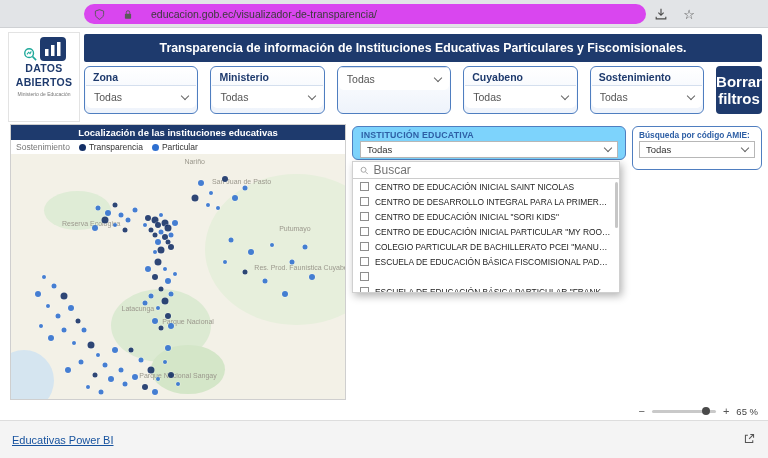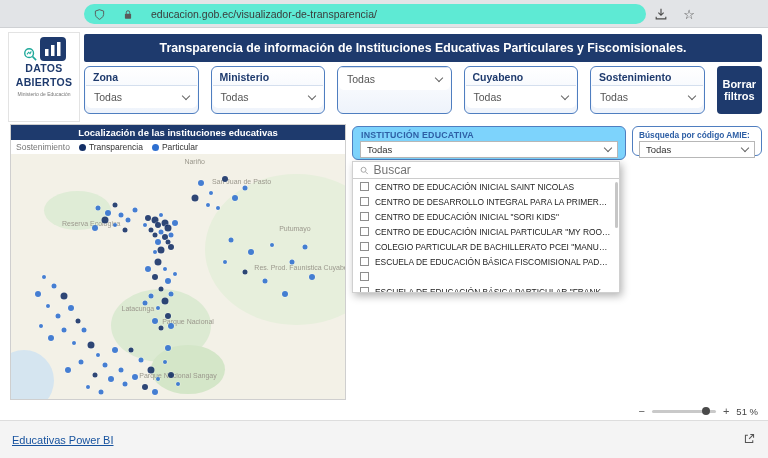--- a/index.html
+++ b/index.html
@@ -1,40 +1,40 @@
 <!DOCTYPE html>
 <html><head>
 <meta charset="utf-8">
 <style>
   * { box-sizing: border-box; margin: 0; padding: 0; }
   body { font-family: "Liberation Sans", sans-serif; background: #fff; }
   .screen { position: relative; width: 768px; height: 458px; background: #fff; overflow: hidden; }
 
   
   .browser-bar { position: absolute; top: 0; left: 0; width: 768px; height: 28px; background: #e2e4e7; border-bottom: 1px solid #cfd1d4; }
-  .url-pill { position: absolute; left: 84px; top: 4px; width: 562px; height: 20px; background: #5eead4; border-radius: 10px; display: flex; align-items: center; gap: 18px; padding: 0 10px; }
+  .url-pill { position: absolute; left: 84px; top: 4px; width: 562px; height: 20px; background: #d946ef; border-radius: 10px; display: flex; align-items: center; gap: 18px; padding: 0 10px; }
   .url-text { font-size: 10.5px; color: #3a3a3a; white-space: nowrap; }
   .bicon { position: absolute; top: 5px; width: 18px; height: 18px; display: flex; align-items: center; justify-content: center; color: #4a4a4a; font-size: 13px; }
 
   
   .page { position: absolute; top: 28px; left: 0; width: 768px; height: 430px; background: #fff; }
 
   .logo { position: absolute; left: 8px; top: 4px; width: 72px; height: 90px; border: 1px solid #e3e3e3; display: flex; flex-direction: column; align-items: center; padding-top: 4px; gap: 2px; background: #fff; }
   .logo-icons { display: flex; align-items: flex-end; gap: 3px; }
   .logo-title { font-size: 10.5px; font-weight: bold; color: #1e3a6d; line-height: 1.1; letter-spacing: .3px; }
   .logo-sub { font-size: 5px; color: #777; margin-top: 1px; }
 
   .title-bar { position: absolute; left: 84px; top: 6px; width: 678px; height: 28px; background: #1e3a6d; color: #fff; display: flex; align-items: center; justify-content: center; font-size: 12.3px; font-weight: bold; border-radius: 2px; }
 
   .filters-row { position: absolute; left: 84px; top: 38px; width: 678px; height: 48px; display: flex; gap: 12px; }
   .filter-box { width: 116px; height: 48px; border: 1px solid #4f7ec0; border-radius: 6px; background: linear-gradient(#ffffff, #eef3fb); overflow: hidden; }
   .filter-label { padding: 4px 8px 2px; font-size: 10.5px; font-weight: bold; color: #1e3a6d; }
   .filter-value { margin: 0 1px 1px; border-top: 1px solid #d4dfee; height: 23px; display: flex; align-items: center; justify-content: space-between; padding: 0 8px; font-size: 10.5px; color: #555; background: #fff; border-radius: 0 0 5px 5px; }
   .chev { width: 6px; height: 6px; border-right: 1.5px solid #666; border-bottom: 1.5px solid #666; transform: rotate(45deg); margin-top: -3px; flex: none; }
-  .clear-btn { margin-left: auto; width: 46px; height: 48px; background: #1e3a6d; border-radius: 4px; color: #fff; font-weight: bold; font-size: 11px; display: flex; align-items: center; justify-content: center; text-align: center; padding: 16px 3px; cursor: pointer; }
+  .clear-btn { margin-left: auto; width: 46px; height: 48px; background: #1e3a6d; border-radius: 4px; color: #fff; font-weight: bold; font-size: 15px; display: flex; align-items: center; justify-content: center; text-align: center; padding: 16px 3px; cursor: pointer; }
 
   
   .map-panel { position: absolute; left: 10px; top: 96px; width: 336px; height: 276px; border: 1px solid #cfcfcf; background: #fff; }
   .map-title { height: 15px; background: #1e3a6d; color: #fff; font-size: 9.5px; font-weight: bold; display: flex; align-items: center; justify-content: center; }
   .map-legend { height: 14px; display: flex; align-items: center; gap: 9px; padding: 0 5px; font-size: 8.5px; color: #333; }
   .legend-title { color: #777; }
   .legend-item { display: flex; align-items: center; gap: 3px; }
   .legend-dot { width: 7px; height: 7px; border-radius: 50%; display: inline-block; }
   .map-canvas { position: relative; width: 100%; height: 245px; background: #f3f1e7; overflow: hidden; }
   .patch { position: absolute; border-radius: 50%; }
@@ -47,21 +47,21 @@
   .mini-select { margin: 1px 7px 0; height: 17px; border: 1px solid #b7b7b7; display: flex; align-items: center; justify-content: space-between; padding: 0 6px; font-size: 9.5px; color: #333; background: #fff; }
 
   .dropdown { position: absolute; left: 352px; top: 133px; width: 268px; height: 132px; background: #fff; border: 1px solid #d0d0d0; box-shadow: 2px 3px 8px rgba(0,0,0,.3); overflow: hidden; z-index: 10; }
   .dd-search { height: 17px; border-bottom: 1px solid #ccc; display: flex; align-items: center; gap: 5px; padding: 0 7px; }
   .dd-search input { border: none; outline: none; font-size: 12px; color: #555; width: 100%; font-family: "Liberation Sans", sans-serif; }
   .dd-item { height: 15px; display: flex; align-items: center; gap: 6px; padding: 0 7px; }
   .cb { width: 9px; height: 9px; border: 1px solid #8e8e8e; background: #fff; flex: none; }
   .dd-label { font-size: 8.4px; color: #222; white-space: nowrap; overflow: hidden; text-overflow: ellipsis; }
   .dd-scroll { position: absolute; right: 1px; top: 20px; width: 3px; height: 46px; background: #c6c6c6; border-radius: 2px; }
 
-  .amie-box { position: absolute; left: 632px; top: 98px; width: 130px; height: 30px; border: 1px solid #4f7ec0; border-radius: 6px; background: #fff; }
+  .amie-box { position: absolute; left: 632px; top: 98px; width: 130px; height: 44px; border: 1px solid #4f7ec0; border-radius: 6px; background: #fff; }
   .amie-label { padding: 3px 6px 0; font-size: 8.3px; font-weight: bold; color: #2e5fa5; white-space: nowrap; }
 
   
   .zoom-bar { position: absolute; right: 10px; top: 376px; height: 14px; display: flex; align-items: center; gap: 7px; font-size: 11px; color: #555; }
   .zoom-track { position: relative; width: 64px; height: 3px; background: #c9c9c9; border-radius: 2px; }
   .zoom-handle { position: absolute; left: 85%; top: 50%; transform: translate(-50%, -50%); width: 8px; height: 8px; border-radius: 50%; background: #4a4a4a; }
   .zoom-level { font-size: 9.5px; color: #444; }
   .divider { position: absolute; left: 0; top: 392px; width: 768px; height: 1px; background: #ddd; }
   .footer { position: absolute; left: 0; top: 393px; width: 768px; height: 37px; background: #f4f4f4; display: flex; align-items: center; justify-content: space-between; padding: 0 12px; }
   .footer-link { font-size: 11px; color: #16529e; text-decoration: underline; cursor: pointer; }
@@ -340,21 +340,21 @@
         <span class="chev"></span>
       </div>
     </div>
 
     <div class="zoom-bar">
       <span>−</span>
       <span class="zoom-track">
         <span class="zoom-handle"></span>
       </span>
       <span>+</span>
-      <span class="zoom-level">51 %</span>
+      <span class="zoom-level">65 %</span>
     </div>
 
     <div class="divider"></div>
     <div class="footer">
       <a class="footer-link">Educativas Power BI</a>
       <span>
         <svg width="13" height="13" viewBox="0 0 16 16">
             <path d="M6 4 H3 V13 H12 V10" fill="none" stroke="#555" stroke-width="1.3"></path>
             <path d="M9 3 H13 V7 M13 3 L7.5 8.5" fill="none" stroke="#555" stroke-width="1.3"></path>
           </svg>

